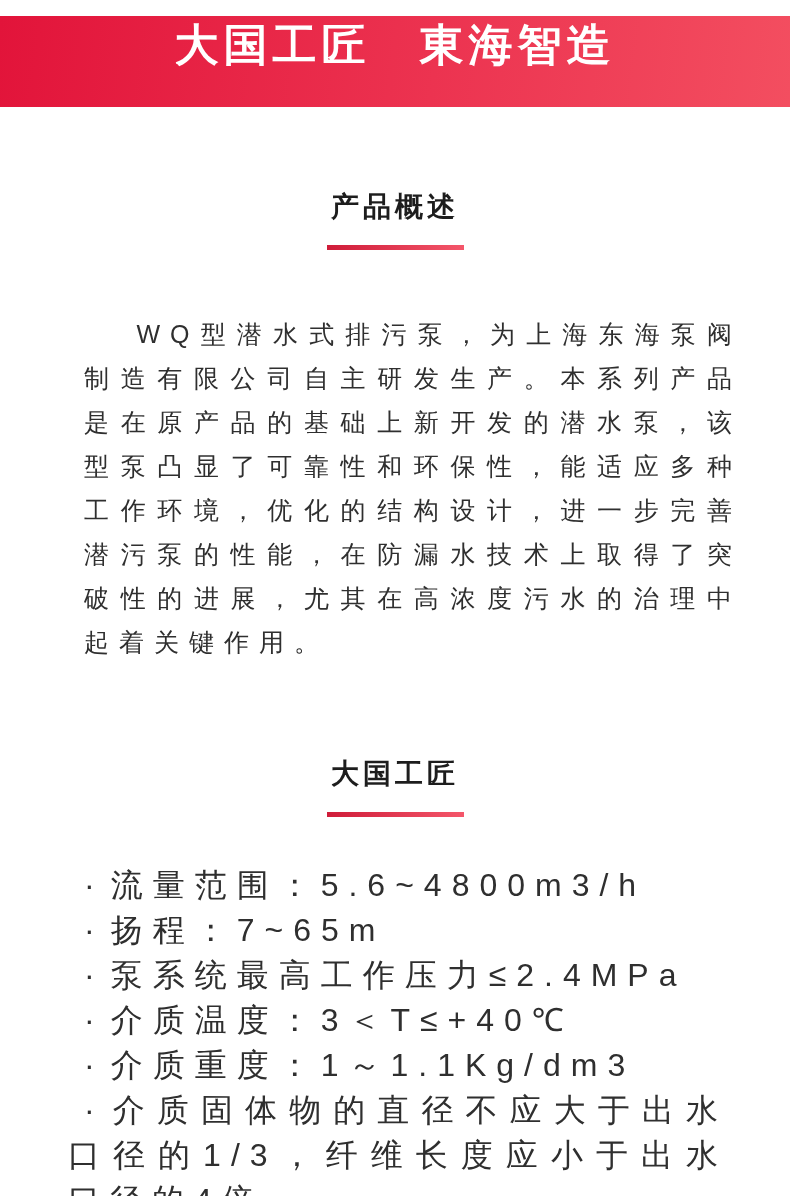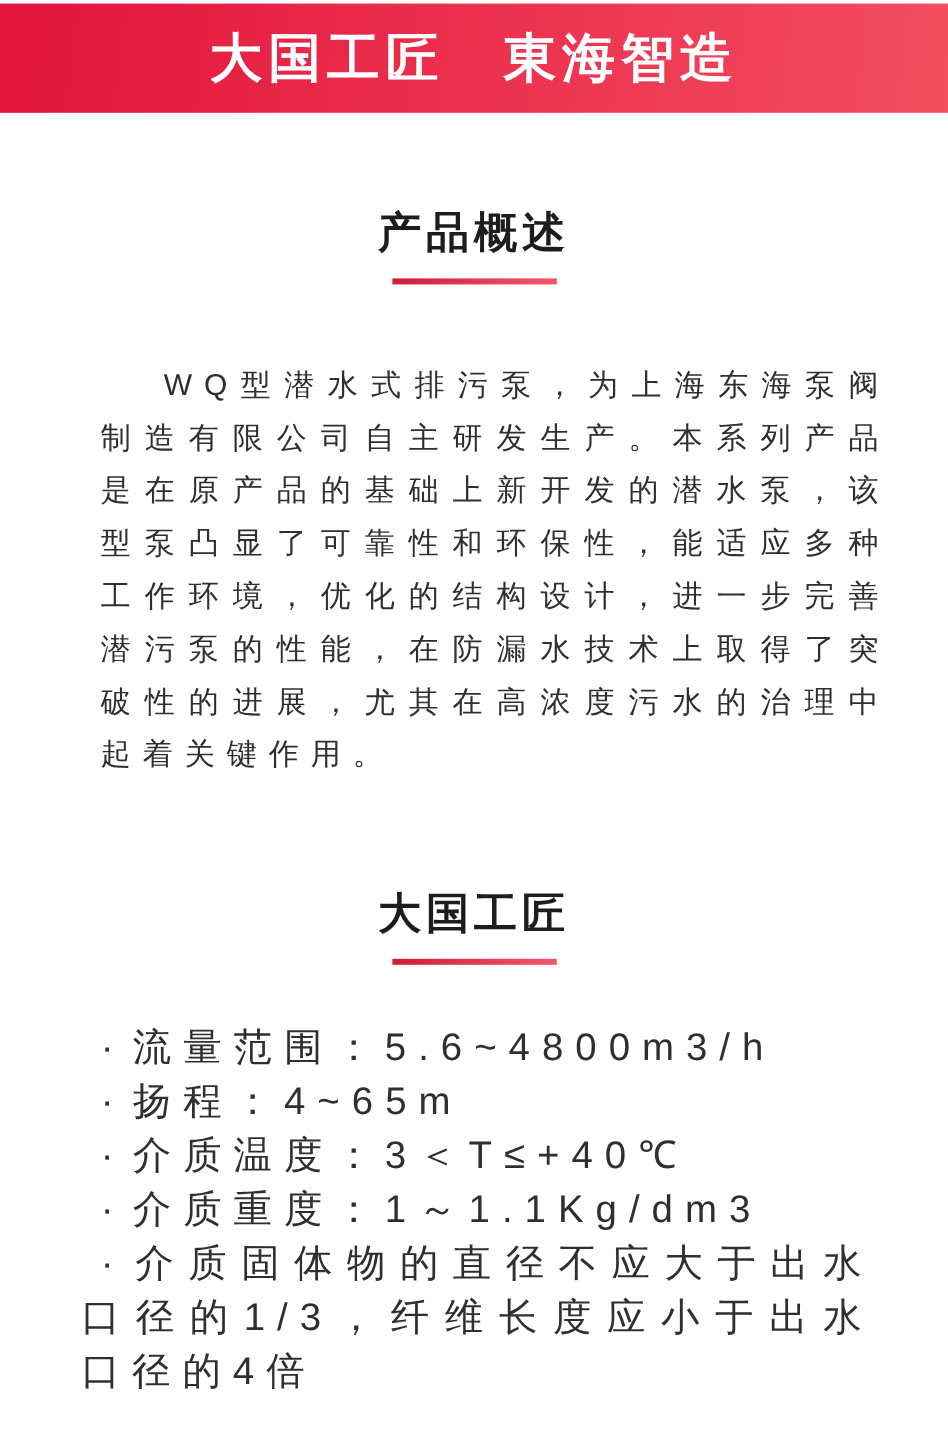--- a/index.html
+++ b/index.html
@@ -7,39 +7,39 @@
   body {
     width: 790px;
     height: 1196px;
     margin: 0 auto;
     font-family: "Liberation Sans", sans-serif;
     overflow: hidden;
   }
 
   
   .banner {
-    margin-top: 3px;
+    margin-top: 16px;
     height: 91px;
     display: flex;
-    align-items: center;
+    align-items: flex-start;
     justify-content: center;
     background: linear-gradient(97deg, #e2143a 0%, #ec3350 55%, #f34e60 100%);
   }
   .banner-title {
     color: #ffffff;
     font-size: 44px;
     font-weight: bold;
     letter-spacing: 5px;
     white-space: nowrap;
   }
 
   
   .section-title {
     text-align: center;
-    font-size: 36px;
+    font-size: 28px;
     line-height: 48px;
     font-weight: bold;
     color: #1d1d1d;
     letter-spacing: 4px;
   }
   .overview-title { margin-top: 76px; }
   .conditions-title { margin-top: 86px; }
 
   .title-underline {
     width: 137px;
@@ -88,21 +88,24 @@
 
   <section>
     <h2 class="section-title conditions-title">大国工匠</h2>
     <div class="title-underline"></div>
 
     <div class="conditions-list">
       <div class="cond-item">
         <span class="cond-bullet">·</span><span>流量范围：5.6~4800m3/h</span>
       </div>
       <div class="cond-item">
-        <span class="cond-bullet">·</span><span>扬程：4~65m</span>
+        <span class="cond-bullet">·</span><span>扬程：7~65m</span>
+      </div>
+      <div class="cond-item">
+        <span class="cond-bullet">·</span><span>泵系统最高工作压力≤2.4MPa</span>
       </div>
       <div class="cond-item">
         <span class="cond-bullet">·</span><span>介质温度：3＜T≤+40℃</span>
       </div>
       <div class="cond-item">
         <span class="cond-bullet">·</span><span>介质重度：1～1.1Kg/dm3</span>
       </div>
       <div class="cond-item">
         <span class="cond-bullet">·</span><span>介质固体物的直径不应大于出水口径的1/3，纤维长度应小于出水口径的4倍</span>
       </div>

